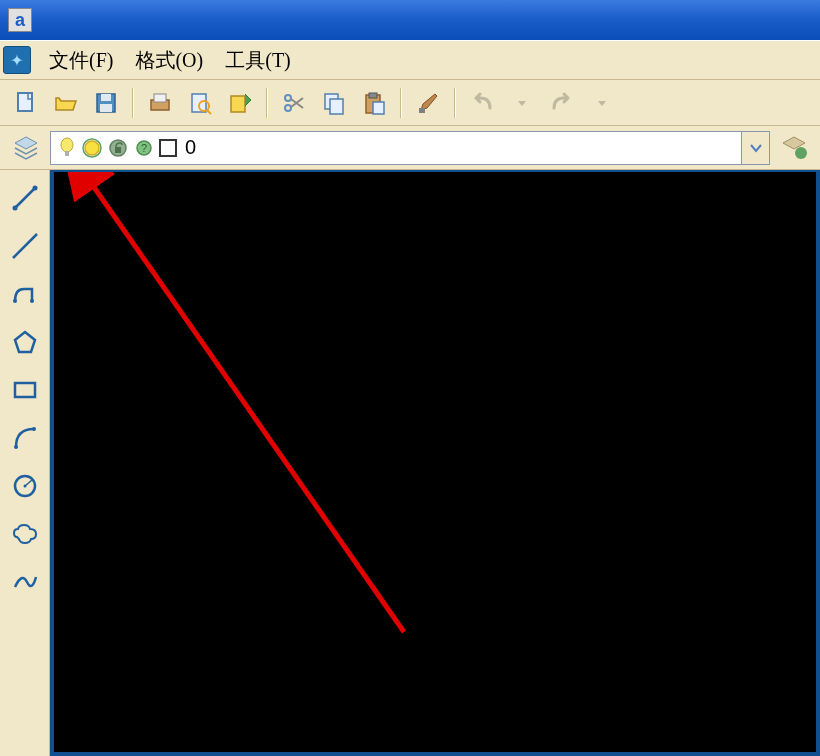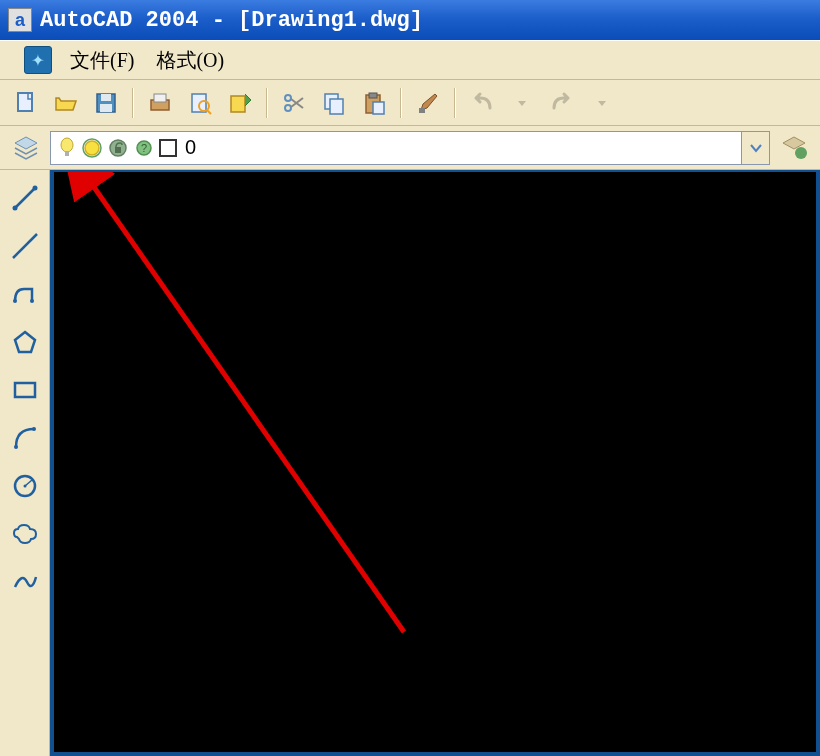--- a/index.html
+++ b/index.html
@@ -34,21 +34,21 @@
       color: #1a5cc8;
       font-family: Arial, sans-serif;
     }
     .menu-bar {
       height: 40px;
       background: #f0e8c8;
       border-top: 1px solid #fff;
       border-bottom: 1px solid #c8b890;
       display: flex;
       align-items: center;
-      padding: 0 24px;
+      padding: 0 3px;
       gap: 2px;
     }
     .menu-bar .menu-icon {
       width: 28px;
       height: 28px;
       background: #2070b0;
       border: 1px solid #105080;
       border-radius: 3px;
       display: flex;
       align-items: center;
@@ -181,29 +181,27 @@
       height: 18px;
       border: 2px solid #333;
       background: #fff;
     }
   </style>
 </head>
 <body>
 
 <div class="title-bar">
   <div class="app-icon">a</div>
-  <span>
-    <span>AutoCAD 2004</span><span> - </span><span>[Drawing1.dwg]</span>
-  </span>
 </div>
 
 <div class="menu-bar">
   <div class="menu-icon"></div>
   <div class="menu-item">文件(F)</div>
   <div class="menu-item">格式(O)</div>
+  <div class="menu-item">工具(T)</div>
 </div>
 
 <div class="toolbar-main">
   <div class="tb-btn">
     <svg class="svg-icon" width="26" height="26">
       <rect x="5" y="3" width="14" height="18" fill="#e8f0ff" stroke="#5080b0" stroke-width="2"></rect>
       <path d="M 15 3 L 15 9 L 19 9" fill="none" stroke="#5080b0" stroke-width="1.5"></path>
     </svg>
   </div>
   <div class="tb-btn">

